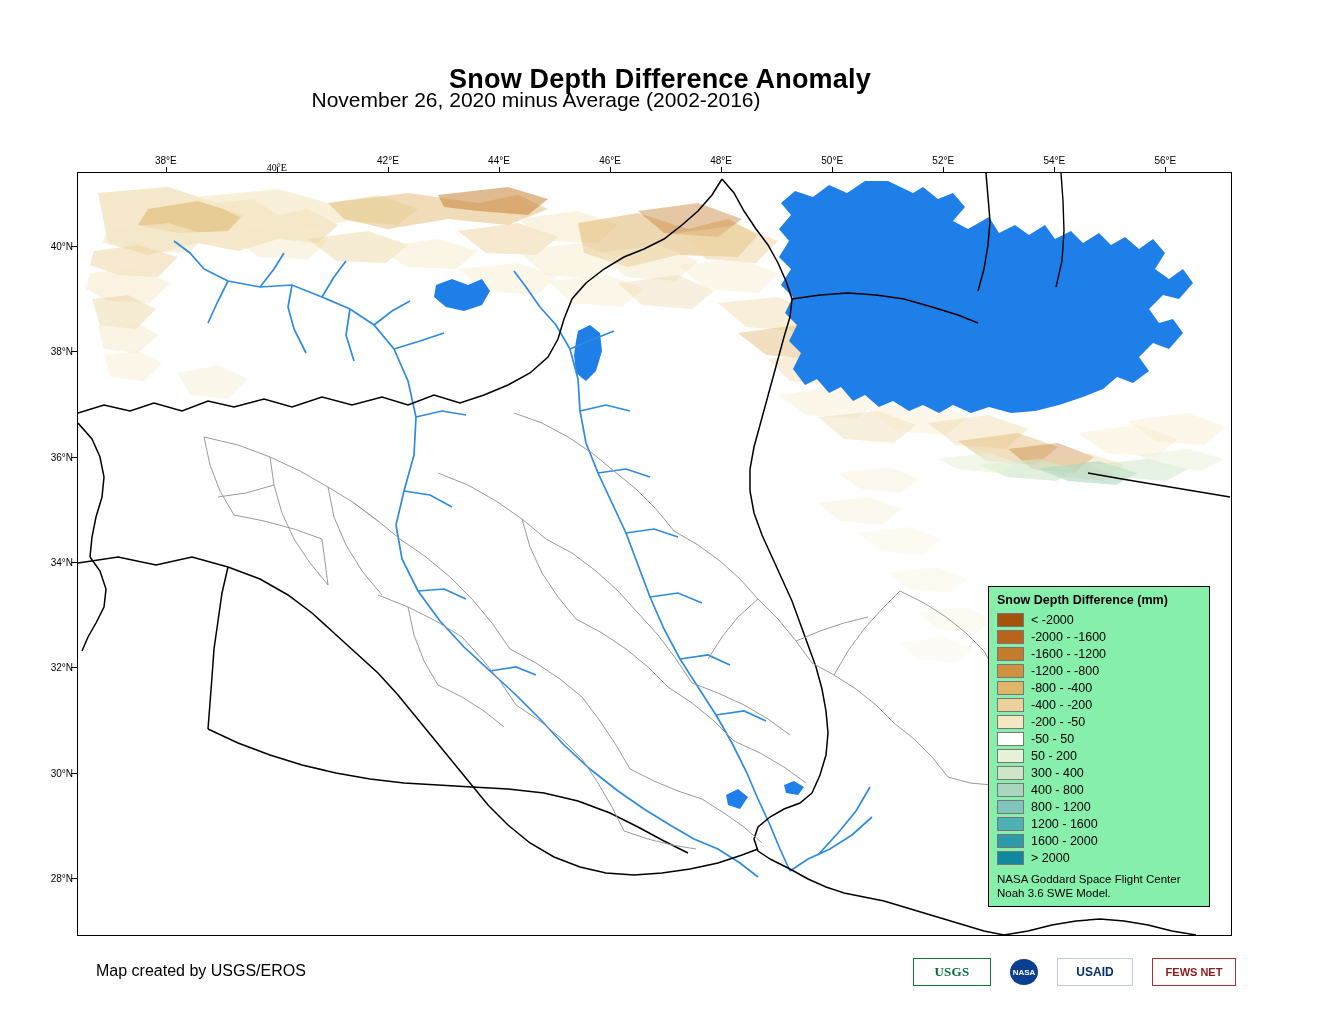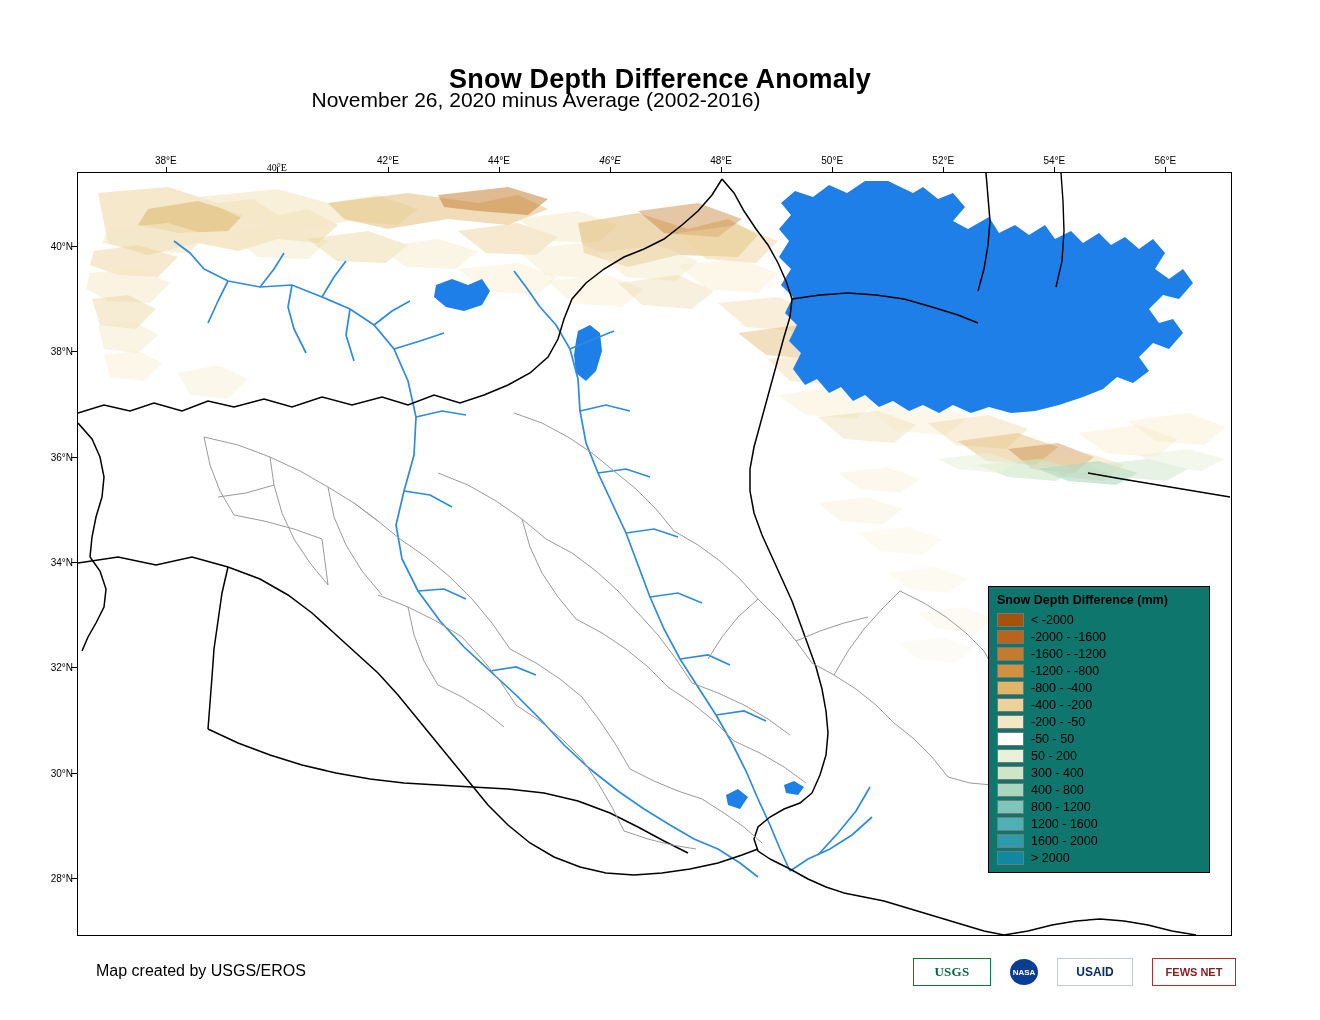--- a/index.html
+++ b/index.html
@@ -78,21 +78,21 @@
     width: 6px;
     background: #000;
     left: 71px;
   }
   
   #legend {
     position: absolute;
     left: 988px;
     top: 586px;
     width: 222px;
-    background: #0f766e;
+    background: #86efac;
     border: 1px solid #000;
     box-sizing: border-box;
     padding: 6px 8px 6px 8px;
   }
   #legend .legend-title {
     font-size: 12.5px;
     font-weight: bold;
     margin-bottom: 4px;
   }
   .legend-row {
@@ -437,40 +437,44 @@
       </div>
       <div class="legend-row">
         <span class="legend-swatch" style="background: rgb(46, 155, 170);"></span>
         <span class="legend-label">1600 - 2000</span>
       </div>
       <div class="legend-row">
         <span class="legend-swatch" style="background: rgb(17, 135, 160);"></span>
         <span class="legend-label">&gt; 2000</span>
       </div>
     </div>
+  <div class="legend-note">
+    <div>NASA Goddard Space Flight Center</div>
+    <div>Noah 3.6 SWE Model.</div>
+  </div>
 </div>
 
 <div class="credit">Map created by USGS/EROS</div>
 <div id="logos">
   <div class="logo logo-usgs">USGS</div>
   <div class="logo logo-nasa">NASA</div>
   <div class="logo logo-usaid">USAID</div>
   <div class="logo logo-fews">FEWS NET</div>
 </div>
 
 <div id="ticks">
     <div class="tick-lon" style="left: 165.846px; top: 155px;">38°E</div>
     <div class="tick-mark-lon" style="left: 165.846px;"></div>
     <div class="tick-lon" style="left: 276.904px; top: 162px; font-family: Liberation Serif, serif;">40°E</div>
     <div class="tick-mark-lon" style="left: 276.904px;"></div>
     <div class="tick-lon" style="left: 387.962px; top: 155px;">42°E</div>
     <div class="tick-mark-lon" style="left: 387.962px;"></div>
     <div class="tick-lon" style="left: 499.019px; top: 155px;">44°E</div>
     <div class="tick-mark-lon" style="left: 499.019px;"></div>
-    <div class="tick-lon" style="left: 610.077px; top: 155px; font-style: italic;">46°E</div>
+    <div class="tick-lon" style="left: 610.077px; top: 155px;">46°E</div>
     <div class="tick-mark-lon" style="left: 610.077px;"></div>
     <div class="tick-lon" style="left: 721.135px; top: 155px;">48°E</div>
     <div class="tick-mark-lon" style="left: 721.135px;"></div>
     <div class="tick-lon" style="left: 832.192px; top: 155px;">50°E</div>
     <div class="tick-mark-lon" style="left: 832.192px;"></div>
     <div class="tick-lon" style="left: 943.25px; top: 155px;">52°E</div>
     <div class="tick-mark-lon" style="left: 943.25px;"></div>
     <div class="tick-lon" style="left: 1054.31px; top: 155px;">54°E</div>
     <div class="tick-mark-lon" style="left: 1054.31px;"></div>
     <div class="tick-lon" style="left: 1165.37px; top: 155px;">56°E</div>

